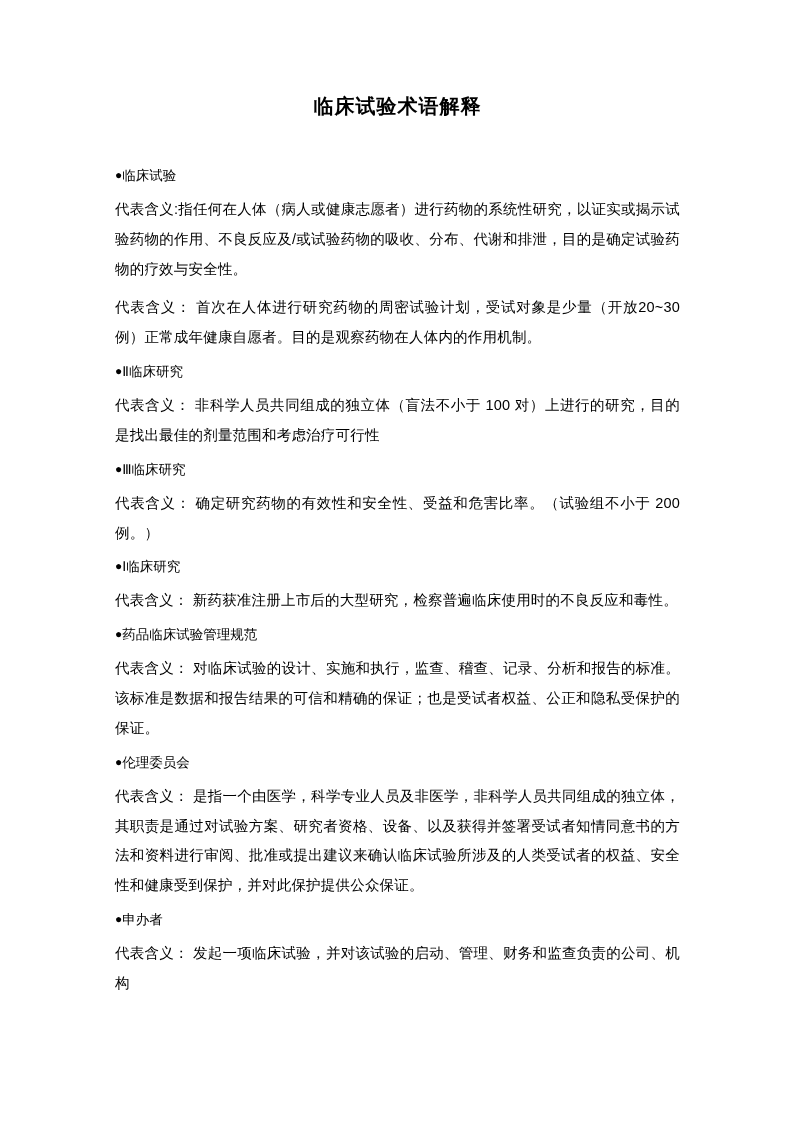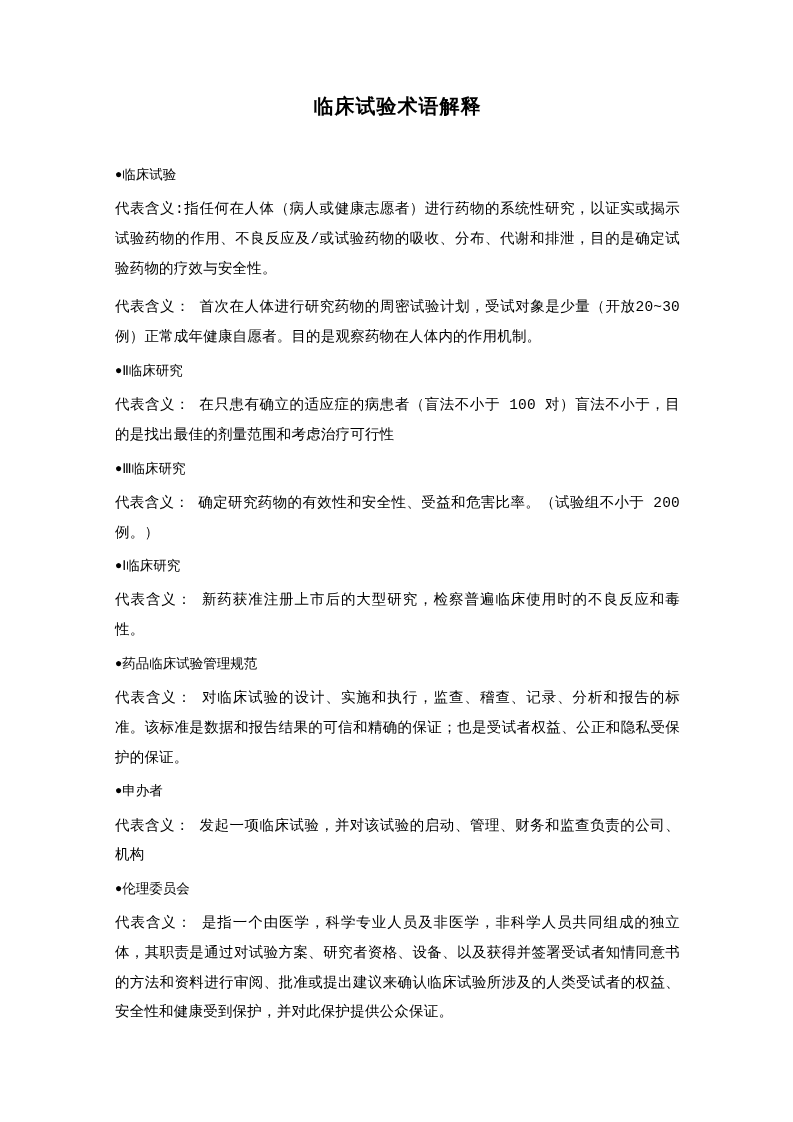--- a/index.html
+++ b/index.html
@@ -29,32 +29,32 @@
   .doc-title {
     font-family: Liberation Serif, serif;
     font-size: 20px;
     font-weight: bold;
     text-align: center;
     letter-spacing: 1px;
     margin: 0 0 46px 0;
     line-height: 1.4;
   }
   .term-head {
-    font-family: Liberation Mono, monospace;
+    font-family: Liberation Serif, serif;
     font-size: 13.5px;
     font-weight: normal;
     line-height: 1.5;
     margin: 0 0 9px 0;
   }
   .term-head .bullet {
     font-size: 12px;
     vertical-align: 1px;
   }
   .term-body {
-    font-family: Liberation Mono, monospace;
+    font-family: Liberation Sans, sans-serif;
     font-size: 14.5px;
     line-height: 2.05;
     text-align: justify;
     text-justify: inter-ideograph;
     margin: 0 0 9px 0;
     letter-spacing: 0.2px;
   }
   .term-block {
     margin: 0 0 4px 0;
   }
@@ -71,42 +71,42 @@
       <p class="term-head"><span class="bullet">●</span><span>临床试验</span></p>
       <p class="term-body">代表含义:指任何在人体（病人或健康志愿者）进行药物的系统性研究，以证实或揭示试验药物的作用、不良反应及/或试验药物的吸收、分布、代谢和排泄，目的是确定试验药物的疗效与安全性。</p>
     </div>
 
     <div class="term-block">
       <p class="term-body">代表含义： 首次在人体进行研究药物的周密试验计划，受试对象是少量（开放20~30 例）正常成年健康自愿者。目的是观察药物在人体内的作用机制。</p>
     </div>
 
     <div class="term-block">
       <p class="term-head"><span class="bullet">●</span><span>Ⅱ临床研究</span></p>
-      <p class="term-body">代表含义： 在只患有确立的适应症的病患者（盲法不小于 100 对）盲法不小于，目的是找出最佳的剂量范围和考虑治疗可行性</p>
+      <p class="term-body">代表含义： 非科学人员共同组成的独立体（盲法不小于 100 对）上进行的研究，目的是找出最佳的剂量范围和考虑治疗可行性</p>
     </div>
 
     <div class="term-block">
       <p class="term-head"><span class="bullet">●</span><span>Ⅲ临床研究</span></p>
       <p class="term-body">代表含义： 确定研究药物的有效性和安全性、受益和危害比率。（试验组不小于 200 例。）</p>
     </div>
 
     <div class="term-block">
       <p class="term-head"><span class="bullet">●</span><span>Ⅰ临床研究</span></p>
       <p class="term-body">代表含义： 新药获准注册上市后的大型研究，检察普遍临床使用时的不良反应和毒性。</p>
     </div>
 
     <div class="term-block">
       <p class="term-head"><span class="bullet">●</span><span>药品临床试验管理规范</span></p>
       <p class="term-body">代表含义： 对临床试验的设计、实施和执行，监查、稽查、记录、分析和报告的标准。该标准是数据和报告结果的可信和精确的保证；也是受试者权益、公正和隐私受保护的保证。</p>
     </div>
 
     <div class="term-block">
-      <p class="term-head"><span class="bullet">●</span><span>申办者</span></p>
-      <p class="term-body">代表含义： 发起一项临床试验，并对该试验的启动、管理、财务和监查负责的公司、机构</p>
+      <p class="term-head"><span class="bullet">●</span><span>伦理委员会</span></p>
+      <p class="term-body">代表含义： 是指一个由医学，科学专业人员及非医学，非科学人员共同组成的独立体，其职责是通过对试验方案、研究者资格、设备、以及获得并签署受试者知情同意书的方法和资料进行审阅、批准或提出建议来确认临床试验所涉及的人类受试者的权益、安全性和健康受到保护，并对此保护提供公众保证。</p>
     </div>
 
     <div class="term-block">
-      <p class="term-head"><span class="bullet">●</span><span>伦理委员会</span></p>
-      <p class="term-body">代表含义： 是指一个由医学，科学专业人员及非医学，非科学人员共同组成的独立体，其职责是通过对试验方案、研究者资格、设备、以及获得并签署受试者知情同意书的方法和资料进行审阅、批准或提出建议来确认临床试验所涉及的人类受试者的权益、安全性和健康受到保护，并对此保护提供公众保证。</p>
+      <p class="term-head"><span class="bullet">●</span><span>申办者</span></p>
+      <p class="term-body">代表含义： 发起一项临床试验，并对该试验的启动、管理、财务和监查负责的公司、机构</p>
     </div>
 
   </div>
 </div>
 
 </body></html>

